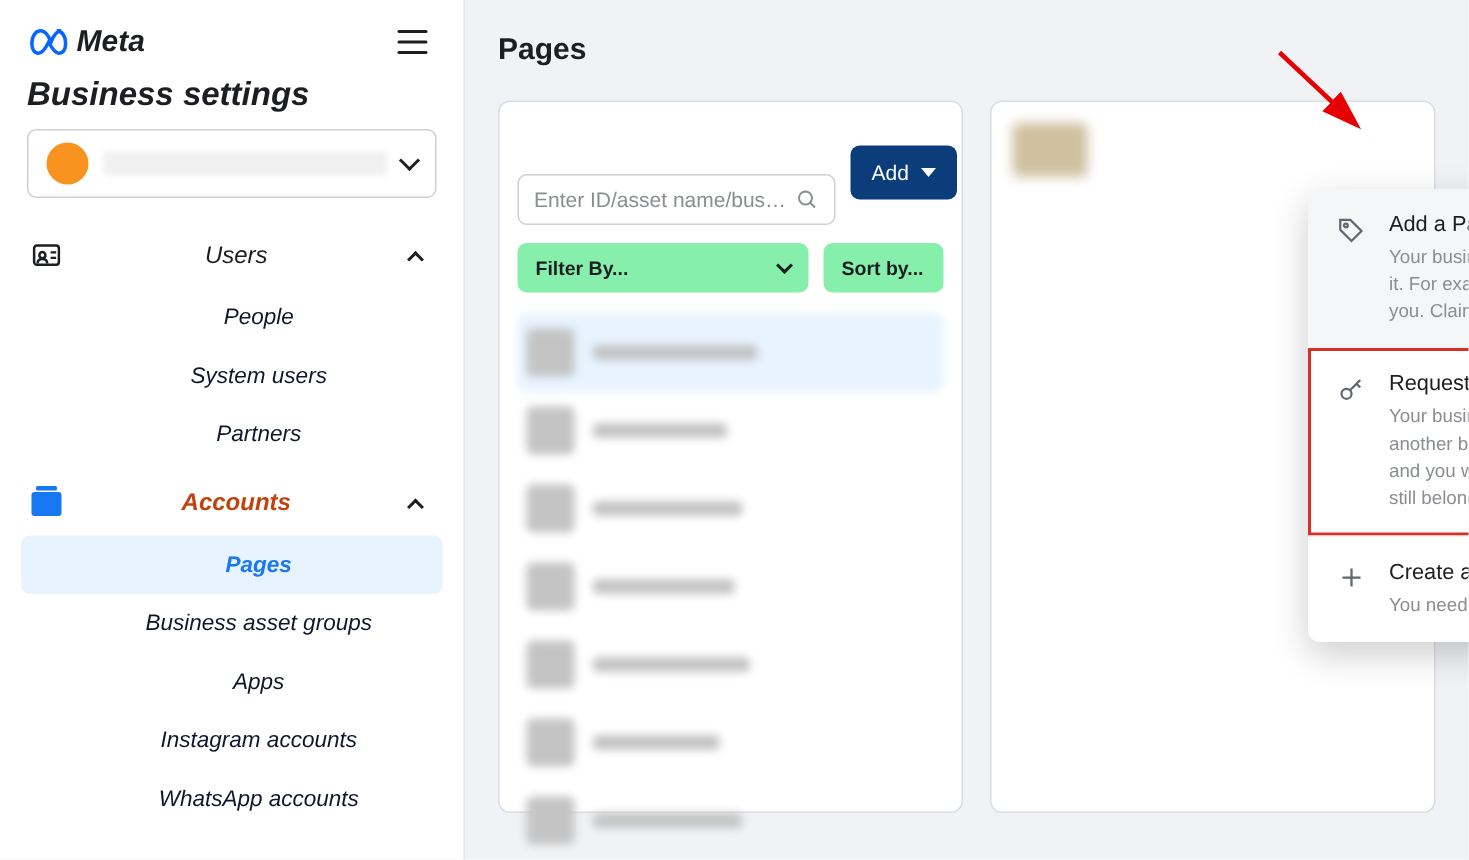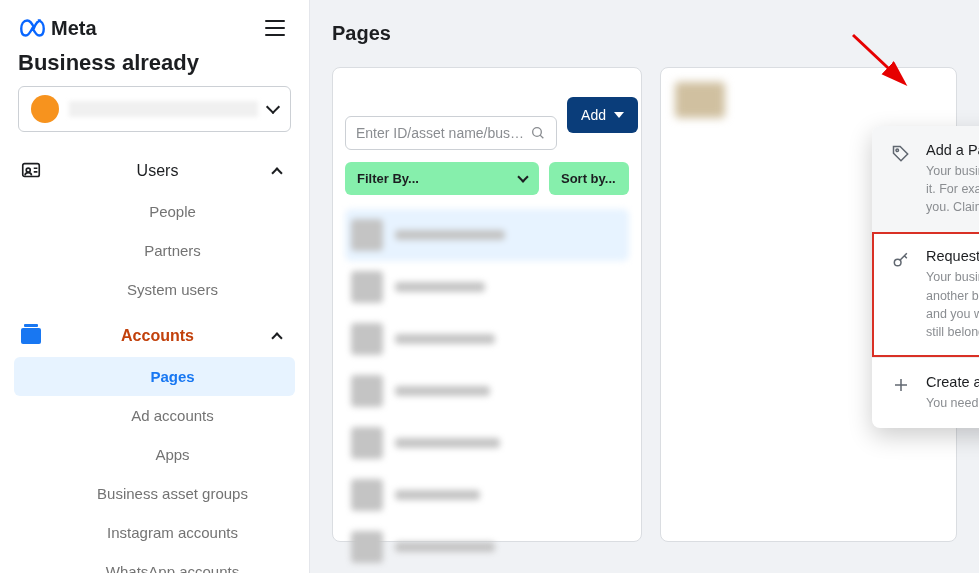--- a/index.html
+++ b/index.html
@@ -1,40 +1,40 @@
 <!DOCTYPE html>
 <html><head>
 <meta charset="utf-8">
 <style>
 * { margin: 0; padding: 0; box-sizing: border-box; font-family: Helvetica, Arial, sans-serif; }
 body { width: 979px; height: 573px; background: #fff; overflow: hidden; position: relative; }
 
 
-.sidebar { width: 310px; height: 573px; float: left; background: #fff; border-right: 1px solid #e4e6eb; padding: 12px 0; }
+.sidebar { width: 310px; height: 573px; float: left; background: #fff; border-right: 1px solid #e4e6eb; padding: 12px 0; font-style: italic; }
 .logo-row { display: flex; align-items: center; justify-content: space-between; padding: 4px 20px 8px 20px; }
 .meta-logo { display: flex; align-items: center; gap: 3px; }
 .meta-logo-icon { font-size: 0; }
 .meta-text { font-weight: 700; font-size: 20px; color: #1c1e21; }
 .hamburger { display: flex; flex-direction: column; gap: 5px; cursor: pointer; padding: 4px; }
 .hamburger span { display: block; width: 20px; height: 2px; background: #1c1e21; border-radius: 1px; }
 
 .sidebar-title { font-size: 22px; font-weight: 700; padding: 2px 18px 10px 18px; color: #1c1e21; }
 .account-selector { margin: 0 18px 18px 18px; border: 1px solid #ccd0d5; border-radius: 6px; padding: 8px 12px; display: flex; align-items: center; gap: 10px; background: #fff; cursor: pointer; }
 .avatar-circle { width: 28px; height: 28px; border-radius: 50%; background: #f7931e; }
 .account-blur { flex: 1; height: 16px; background: #f0f0f0; filter: blur(2px); }
 .chevron-down-sm { width: 10px; height: 10px; border-right: 2px solid #1c1e21; border-bottom: 2px solid #1c1e21; transform: rotate(45deg); margin-top: -4px; }
 
 .nav-section { padding: 0 14px; text-align: center; }
 .nav-header { display: flex; align-items: center; gap: 14px; padding: 10px 6px; cursor: pointer; border-radius: 6px; }
 .nav-header .nav-icon { width: 22px; height: 22px; display: flex; align-items: center; justify-content: center; }
 .nav-header-label { flex: 1; font-size: 16px; font-weight: 500; color: #1c1e21; }
 .nav-header.active .nav-header-label { color: #c2410c; font-weight: 600; }
 .nav-header .chev-up { width: 8px; height: 8px; border-right: 2px solid #1c1e21; border-bottom: 2px solid #1c1e21; transform: rotate(-135deg); margin-right: 8px; margin-top: 4px; }
 
-.nav-item { display: block; padding: 11px 6px 11px 42px; font-size: 15px; color: #737373; cursor: pointer; border-radius: 6px; }
+.nav-item { display: block; padding: 11px 6px 11px 42px; font-size: 15px; color: #0f172a; cursor: pointer; border-radius: 6px; }
 .nav-item.selected { background: #e7f3ff; color: #1877f2; font-weight: 600; }
 
 
 .main { margin-left: 310px; background: #f0f2f5; height: 573px; padding: 22px 22px; position: relative; }
 .page-title { font-size: 20px; font-weight: 700; color: #1c1e21; margin-bottom: 22px; }
 
 .cols { display: flex; gap: 18px; }
 .left-col { width: 310px; background: #fff; border: 1px solid #dadde1; border-radius: 8px; padding: 12px; height: 475px; }
 .search-row { display: flex; gap: 10px; align-items: center; }
 .search-box { flex: 1; display: flex; align-items: center; border: 1px solid #ccd0d5; border-radius: 6px; padding: 8px 10px; gap: 6px; color: #8a8d91; background: #fff; margin-top: 36px; }
@@ -87,21 +87,21 @@
       </span>
       <span class="meta-text">Meta</span>
     </div>
     <div class="hamburger">
         <span></span>
         <span></span>
         <span></span>
       </div>
   </div>
 
-  <h1 class="sidebar-title">Business already</h1>
+  <h1 class="sidebar-title">Business settings</h1>
 
   <div class="account-selector">
     <div class="avatar-circle"></div>
     <div class="account-blur"></div>
     <div class="chevron-down-sm"></div>
   </div>
 
   <div class="nav-section">
     <div class="nav-header">
       <span class="nav-icon">
@@ -109,36 +109,35 @@
             <rect x="3" y="4" width="18" height="14" rx="2"></rect>
             <circle cx="9" cy="11" r="2.2"></circle>
             <path d="M5.5 17c0-2 1.5-3.2 3.5-3.2s3.5 1.2 3.5 3.2"></path>
             <path d="M15 9h4M15 13h4"></path>
           </svg>
       </span>
       <span class="nav-header-label">Users</span>
       <span class="chev-up"></span>
     </div>
     <div class="nav-item">People</div>
+    <div class="nav-item">System users</div>
     <div class="nav-item">Partners</div>
-    <div class="nav-item">System users</div>
   </div>
 
   <div class="nav-section" style="margin-top:6px;">
     <div class="nav-header active">
       <span class="nav-icon">
           <span class="accounts-icon"></span>
         </span>
       <span class="nav-header-label">Accounts</span>
       <span class="chev-up"></span>
     </div>
     <div class="nav-item selected">Pages</div>
-    <div class="nav-item">Ad accounts</div>
+    <div class="nav-item">Business asset groups</div>
     <div class="nav-item">Apps</div>
-    <div class="nav-item">Business asset groups</div>
     <div class="nav-item">Instagram accounts</div>
     <div class="nav-item">WhatsApp accounts</div>
   </div>
 </div>
 
 <div class="main">
   <h2 class="page-title">Pages</h2>
 
   <div class="cols">
     <div class="left-col">

